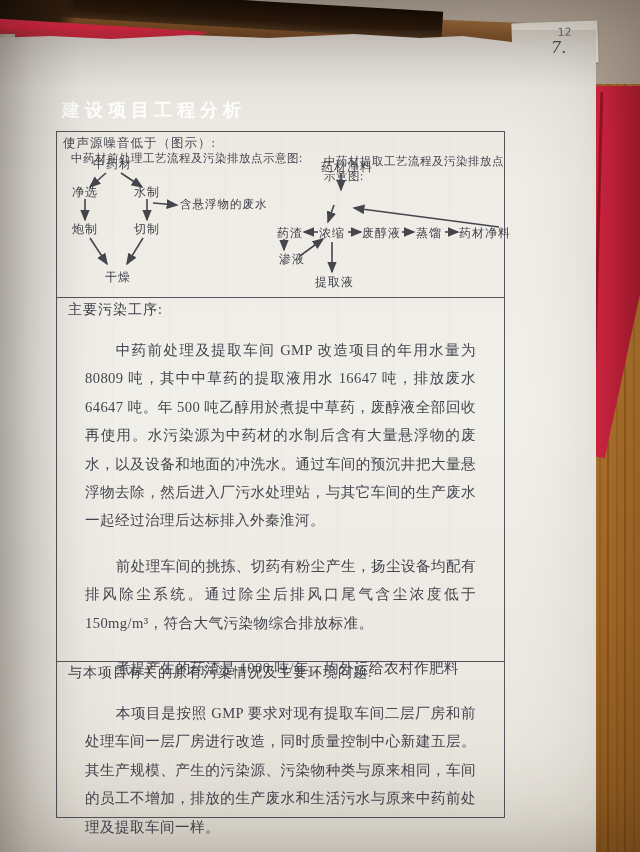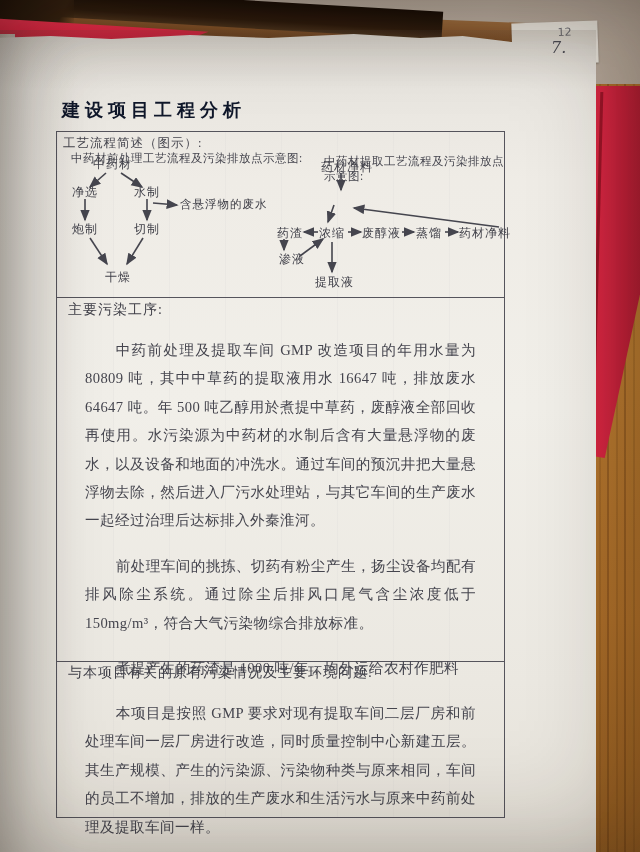--- a/index.html
+++ b/index.html
@@ -46,21 +46,21 @@
     filter:drop-shadow(0 2px 4px rgba(40,28,15,.45));}
   .page-shade{position:absolute;left:-10px;top:30px;width:606px;height:836px;pointer-events:none;
     background:
       linear-gradient(90deg,rgba(90,80,65,.18) 0,rgba(90,80,65,.05) 40px,rgba(0,0,0,0) 90px),
       linear-gradient(180deg,rgba(90,80,65,.14) 0,rgba(0,0,0,0) 60px);}
   
   .content{position:absolute;left:0;top:0;width:640px;height:852px;color:#45454e;}
   .hand-number{position:absolute;left:551px;top:38px;font-size:16px;color:#4a4a52;
     font-style:italic;font-family:"DejaVu Serif",serif;}
   .doc-title{position:absolute;left:62px;top:98px;font-size:18px;font-weight:600;
-    letter-spacing:5px;color:#0f172a;}
+    letter-spacing:5px;color:#ffffff;}
   .big-table{position:absolute;left:56px;top:131px;width:447px;height:685px;
     border:1.6px solid #55545c;
     background:repeating-linear-gradient(90deg,rgba(140,140,155,.05) 0 1px,rgba(0,0,0,0) 1px 56px);}
   .row{position:relative;box-sizing:border-box;}
   .row-flow{height:166px;border-bottom:1.4px solid #55545c;}
   .row-main{height:364px;border-bottom:1.4px solid #55545c;padding:3px 11px 0 11px;}
   .row-prior{height:149px;padding:2px 11px 0 11px;}
   .sec-label{font-size:14px;letter-spacing:1px;color:#3f3f48;}
   .para{margin:17px;font-size:14.6px;line-height:28.4px;letter-spacing:.4px;
     text-align:justify;text-indent:2.1em;color:#45454e;}
@@ -121,21 +121,21 @@
             <line x1="261" y1="100" x2="247" y2="100"></line>
             <line x1="291" y1="100" x2="304" y2="100"></line>
             <line x1="345" y1="100" x2="357" y2="100"></line>
             <line x1="388" y1="100" x2="401" y2="100"></line>
             <line x1="227" y1="107" x2="227" y2="118"></line>
             <line x1="243" y1="124" x2="266" y2="107"></line>
             <line x1="275" y1="110" x2="275" y2="140"></line>
             <line x1="442" y1="95" x2="297" y2="76"></line>
           </g>
         </svg>
-        <div class="flow-label">工艺流程简述（图示）:</div>
+        <div class="flow-label">使声源噪音低于（图示）:</div>
         <div class="flow-head-left">中药材前处理工艺流程及污染排放点示意图:</div>
         <div class="flow-head-right">中药材提取工艺流程及污染排放点示意图:</div>
 
         <div class="fnode" style="left:36px;top:24px">中药材</div>
         <div class="fnode" style="left:15px;top:52px">净选</div>
         <div class="fnode" style="left:77px;top:52px">水制</div>
         <div class="fnode" style="left:123px;top:65px;font-size:11.5px">含悬浮物的废水</div>
         <div class="fnode" style="left:15px;top:89px">炮制</div>
         <div class="fnode" style="left:77px;top:89px">切制</div>
         <div class="fnode" style="left:48px;top:137px">干燥</div>

